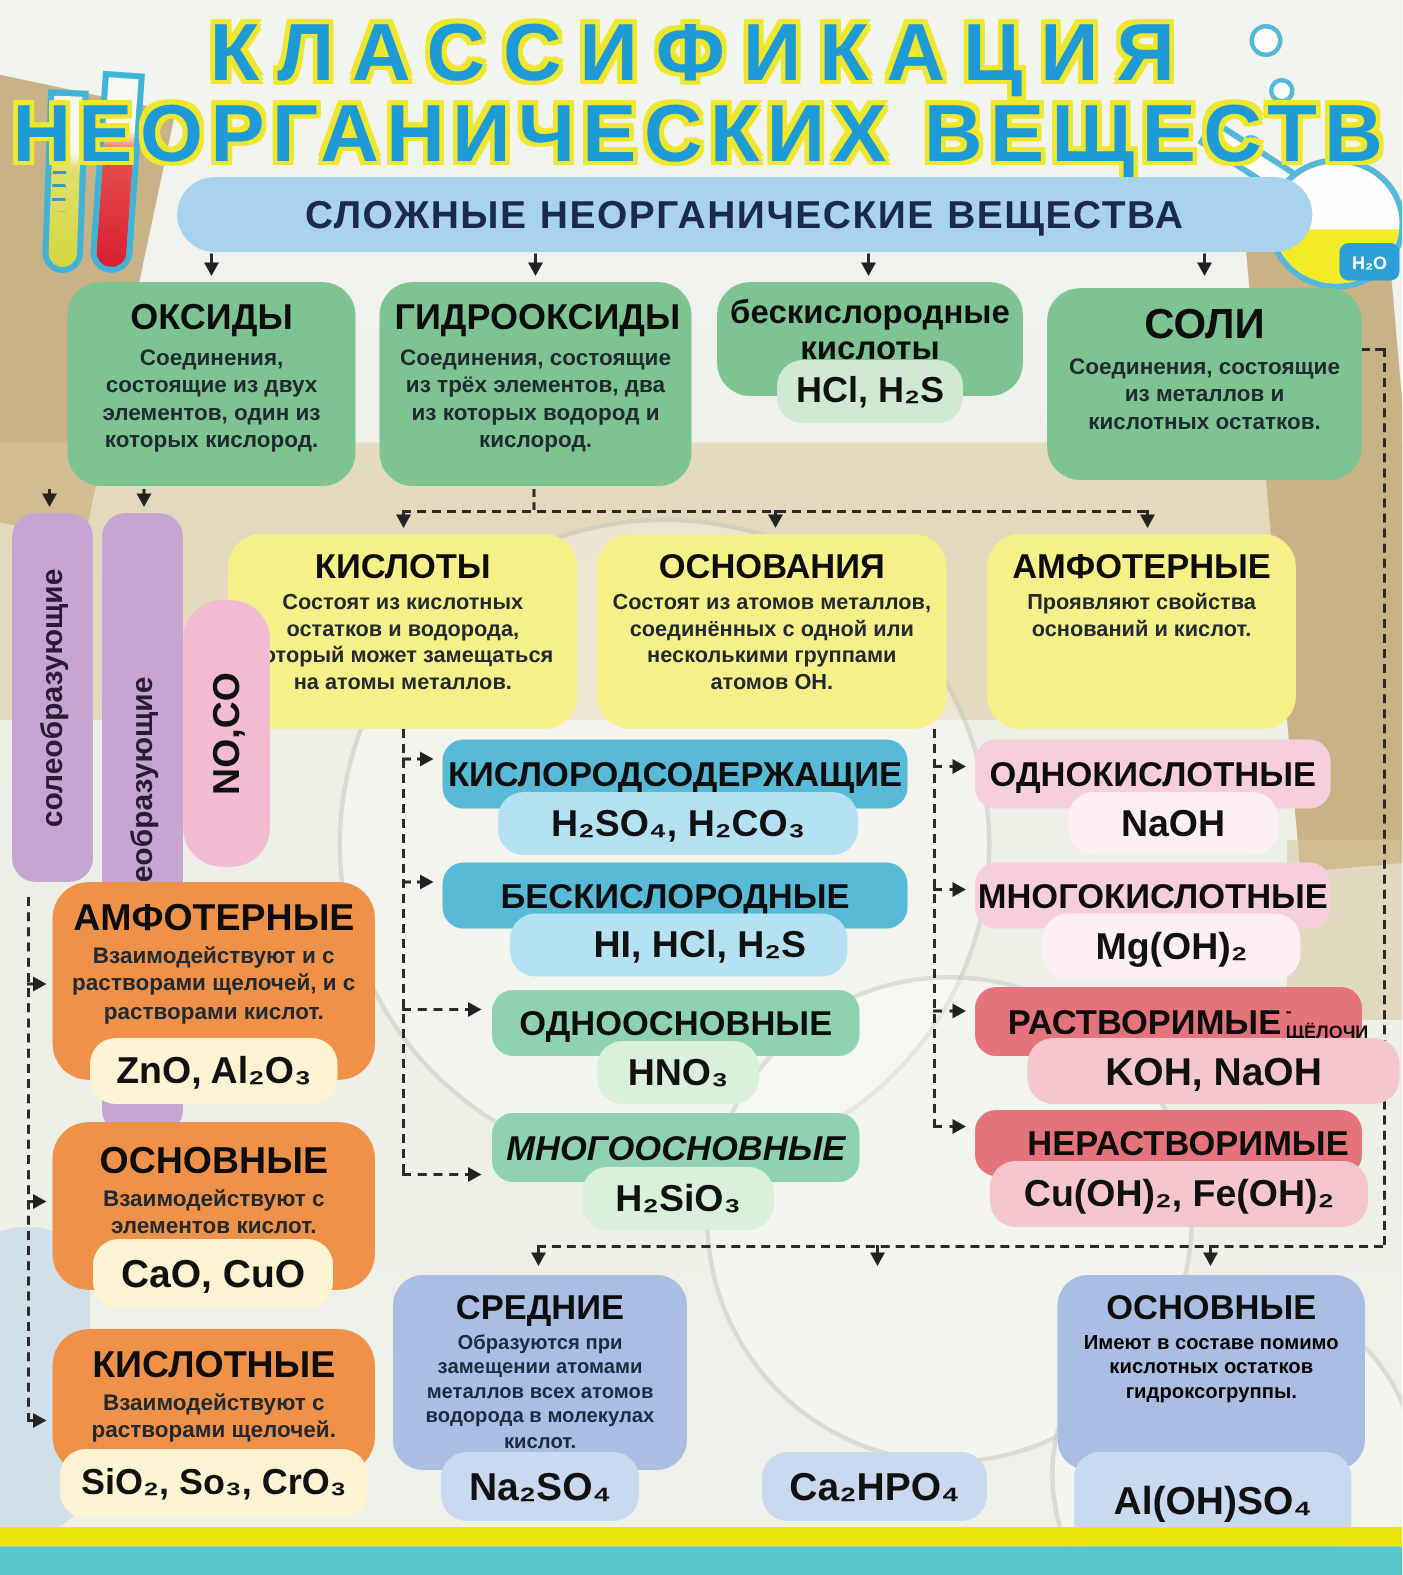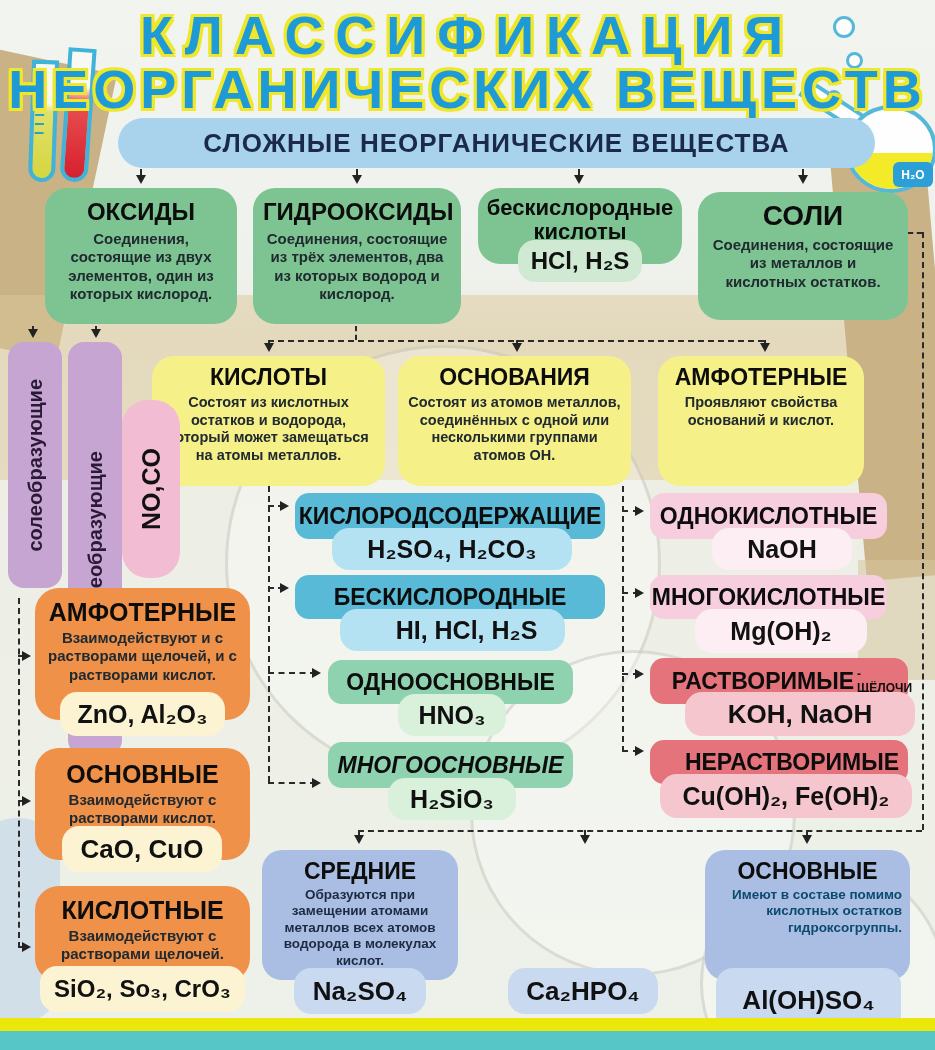--- a/index.html
+++ b/index.html
@@ -179,57 +179,57 @@
 
   <div class="head pinkh" style="left:650px;top:575px;width:237px;height:44px;">
     <span style="font-size:23px;">МНОГОКИСЛОТНЫЕ</span>
   </div>
   <div class="pill" style="left:695px;top:609px;width:172px;height:44px;background:#fceef3;font-size:25px;">Mg(OH)₂</div>
 
   <div class="head redh" style="left:650px;top:658px;width:258px;height:46px;">
     <span style="font-size:23px;">РАСТВОРИМЫЕ</span>
     <span style="font-size:12px;margin-left:3px;">- ЩЁЛОЧИ</span>
   </div>
-  <div class="pill" style="left:685px;top:692px;width:230px;height:44px;background:#f6c6ce;font-size:26px;">KOH, NaOH</div>
+  <div class="pill" style="left:685px;top:692px;width:248px;height:44px;background:#f6c6ce;font-size:26px;">KOH, NaOH</div>
 
   <div class="head redh" style="left:650px;top:740px;width:258px;height:44px;">
     <span style="font-size:23px;">НЕРАСТВОРИМЫЕ</span>
   </div>
   <div class="pill" style="left:660px;top:774px;width:252px;height:44px;background:#f6c6ce;font-size:25px;">Cu(OH)₂, Fe(OH)₂</div>
 
   <div class="dv" style="left:18px;top:598px;height:350px;"></div>
   <div class="dh ar" style="left:18px;top:655px;width:8px;"></div>
   <div class="dh ar" style="left:18px;top:800px;width:8px;"></div>
   <div class="dh ar" style="left:18px;top:946px;width:8px;"></div>
 
   <div class="box orange" style="left:35px;top:588px;width:215px;height:132px;padding:10px 8px;">
     <div class="bt" style="font-size:25px;">АМФОТЕРНЫЕ</div>
     <div class="bd" style="font-size:15px;margin-top:2px;">Взаимодействуют и с растворами щелочей, и с растворами кислот.</div>
   </div>
   <div class="pill" style="left:60px;top:692px;width:165px;height:44px;background:#fbf3d2;font-size:25px;">ZnO, Al₂O₃</div>
 
   <div class="box orange" style="left:35px;top:748px;width:215px;height:112px;padding:12px 8px;">
     <div class="bt" style="font-size:25px;">ОСНОВНЫЕ</div>
-    <div class="bd" style="font-size:15px;margin-top:2px;">Взаимодействуют с растворами кислот.</div>
+    <div class="bd" style="font-size:15px;margin-top:2px;">Взаимодействуют с элементов кислот.</div>
   </div>
   <div class="pill" style="left:62px;top:826px;width:160px;height:46px;background:#fbf3d2;font-size:26px;">CaO, CuO</div>
 
   <div class="box orange" style="left:35px;top:886px;width:215px;height:96px;padding:10px 8px;">
     <div class="bt" style="font-size:25px;">КИСЛОТНЫЕ</div>
     <div class="bd" style="font-size:15px;margin-top:2px;">Взаимодействуют с растворами щелочей.</div>
   </div>
   <div class="pill" style="left:40px;top:966px;width:205px;height:46px;background:#fbf3d2;font-size:24px;">SiO₂, So₃, CrO₃</div>
 
   <div class="box blueb" style="left:262px;top:850px;width:196px;height:130px;padding:8px 4px;border-radius:20px;">
     <div class="bt" style="font-size:23px;">СРЕДНИЕ</div>
     <div class="bd" style="font-size:13.5px;margin-top:2px;color:#1c2a42;">Образуются при замещении атомами металлов всех атомов водорода в молекулах кислот.</div>
   </div>
   <div class="pill" style="left:294px;top:968px;width:132px;height:46px;background:#c9d9f0;font-size:26px;">Na₂SO₄</div>
 
   <div class="pill" style="left:508px;top:968px;width:150px;height:46px;background:#c9d9f0;font-size:26px;">Ca₂HPO₄</div>
 
   <div class="box blueb" style="left:705px;top:850px;width:205px;height:130px;padding:8px 8px;border-radius:20px;">
     <div class="bt" style="font-size:23px;">ОСНОВНЫЕ</div>
-    <div class="bd" style="font-size:13.5px;margin-top:2px;color:#0c4a6e;text-align:right;">Имеют в составе помимо кислотных остатков гидроксогруппы.</div>
+    <div class="bd" style="font-size:13.5px;margin-top:2px;color:#000000;">Имеют в составе помимо кислотных остатков гидроксогруппы.</div>
   </div>
   <div class="pill" style="left:716px;top:968px;width:185px;height:64px;background:#c9d9f0;font-size:26px;text-align:right;">Al(OH)SO₄</div>
 
 </div>
 
 </body></html>

